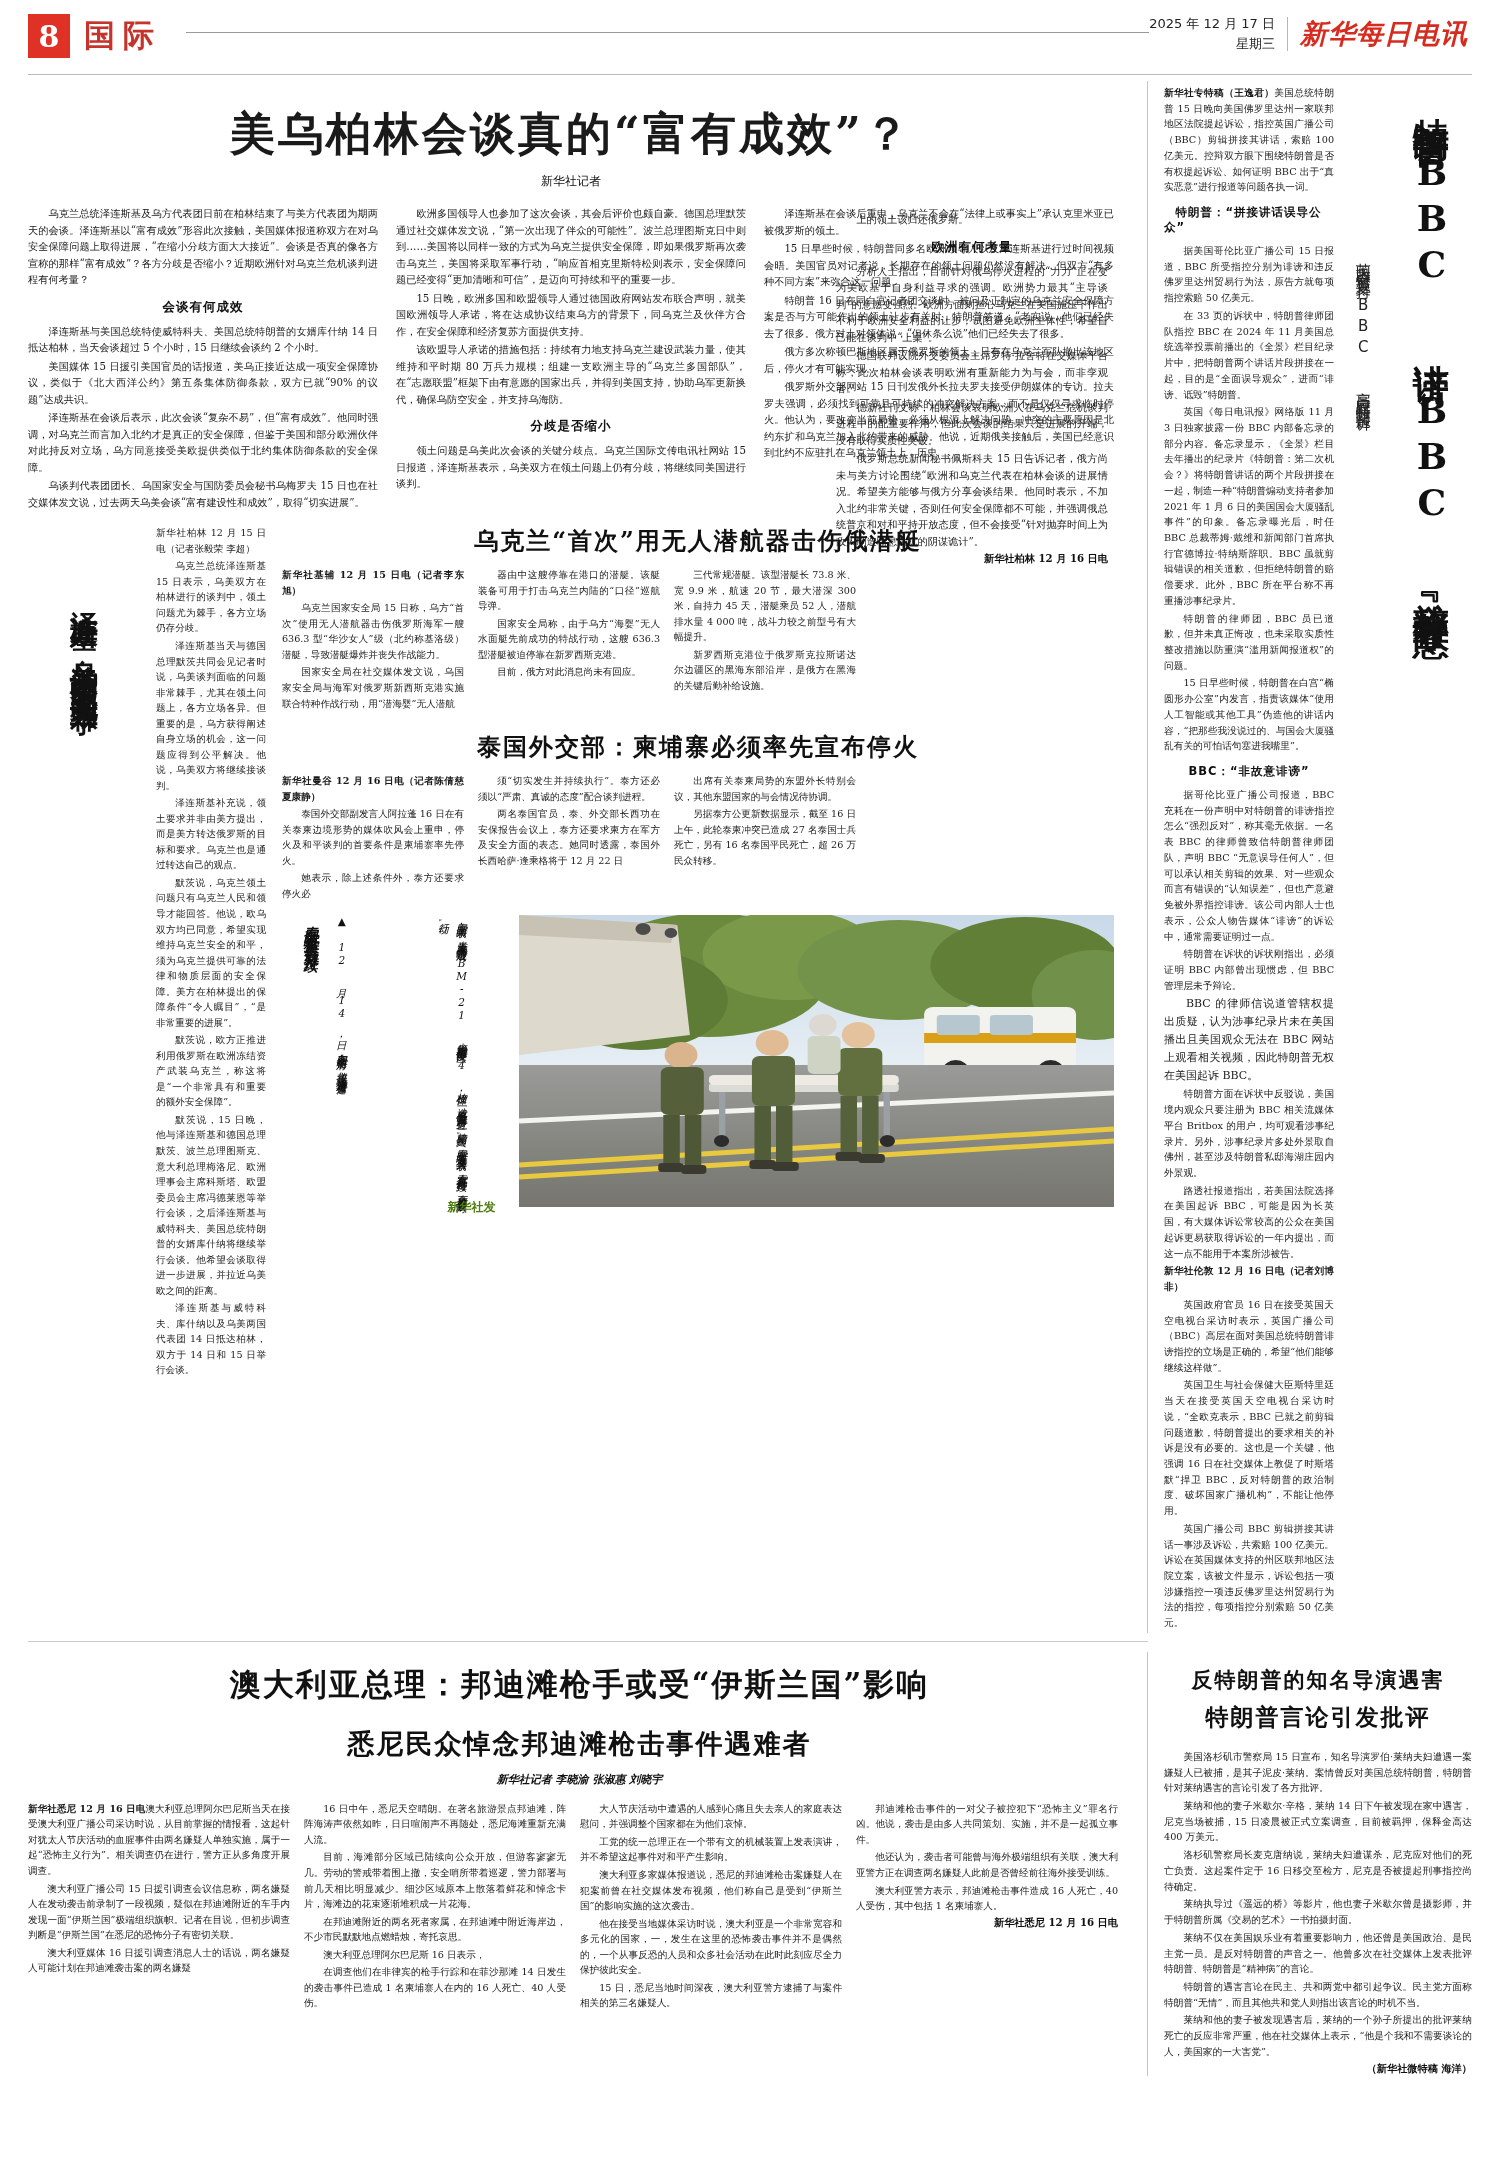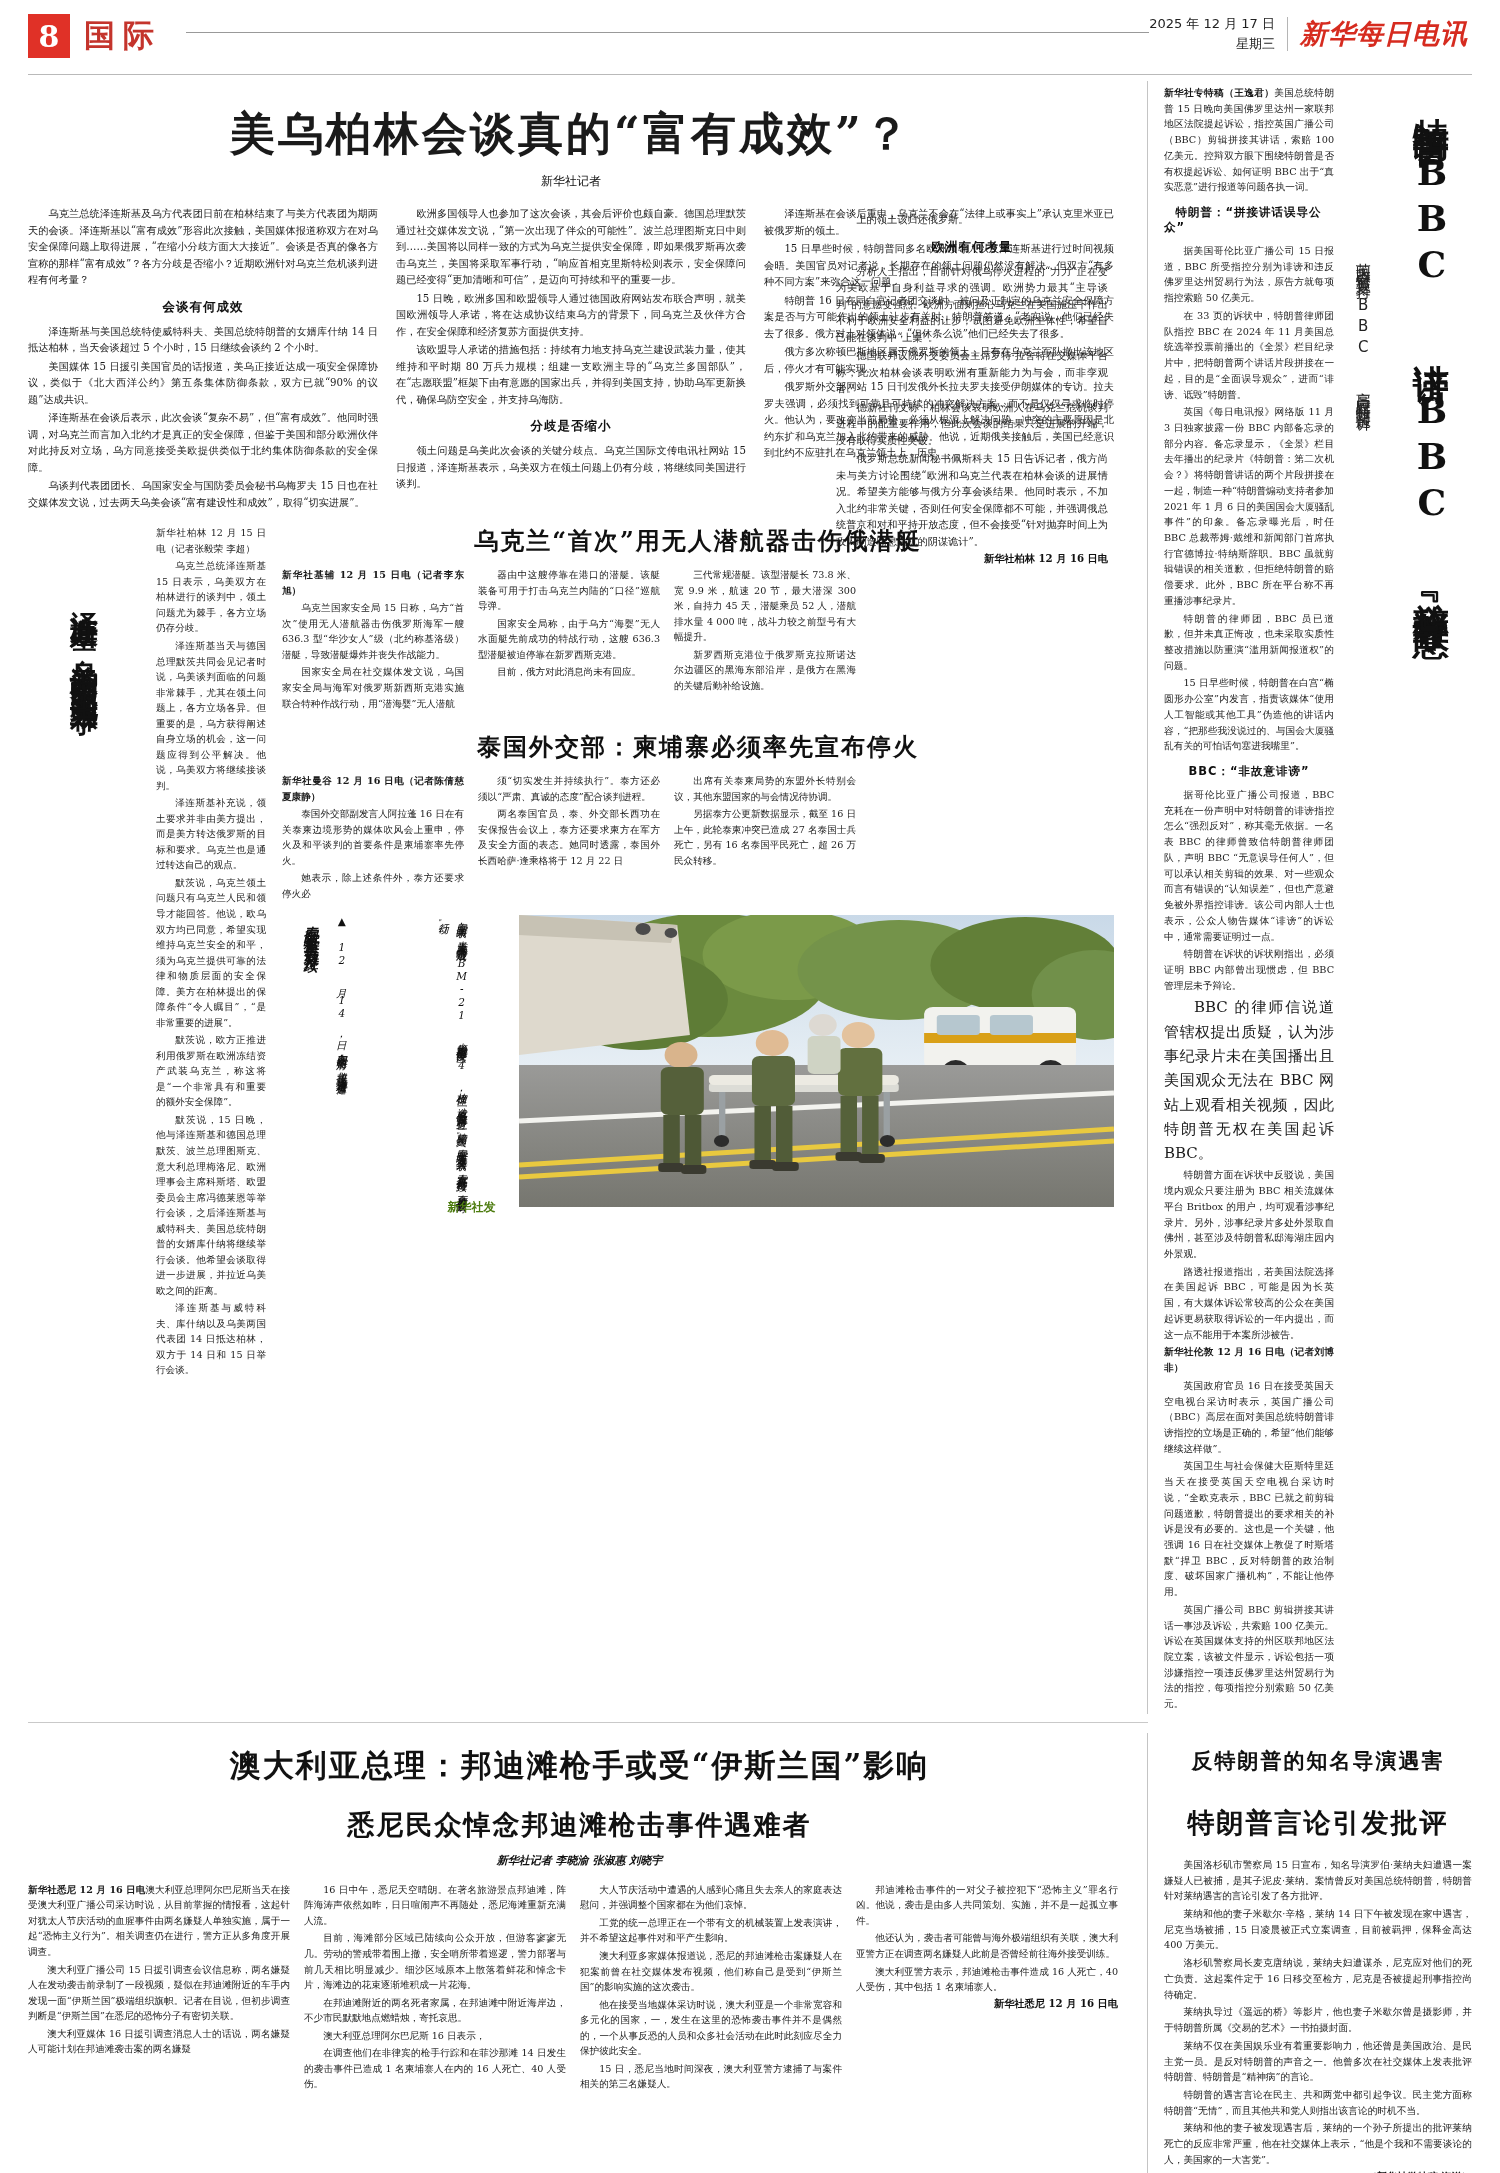--- a/index.html
+++ b/index.html
@@ -329,21 +329,21 @@
         </p>
         <div class="sub-h left" style="font-size:11.5px">特朗普：“拼接讲话误导公众”</div>
         <p class="body-txt" style="font-size:9.7px">据美国哥伦比亚广播公司 15 日报道，BBC 所受指控分别为诽谤和违反佛罗里达州贸易行为法，原告方就每项指控索赔 50 亿美元。</p>
         <p class="body-txt" style="font-size:9.7px">在 33 页的诉状中，特朗普律师团队指控 BBC 在 2024 年 11 月美国总统选举投票前播出的《全景》栏目纪录片中，把特朗普两个讲话片段拼接在一起，目的是“全面误导观众”，进而“诽谤、诋毁”特朗普。</p>
         <p class="body-txt" style="font-size:9.7px">英国《每日电讯报》网络版 11 月 3 日独家披露一份 BBC 内部备忘录的部分内容。备忘录显示，《全景》栏目去年播出的纪录片《特朗普：第二次机会？》将特朗普讲话的两个片段拼接在一起，制造一种“特朗普煽动支持者参加 2021 年 1 月 6 日的美国国会大厦骚乱事件”的印象。备忘录曝光后，时任 BBC 总裁蒂姆·戴维和新闻部门首席执行官德博拉·特纳斯辞职。BBC 虽就剪辑错误的相关道歉，但拒绝特朗普的赔偿要求。此外，BBC 所在平台称不再重播涉事纪录片。</p>
         <p class="body-txt" style="font-size:9.7px">特朗普的律师团，BBC 员已道歉，但并未真正悔改，也未采取实质性整改措施以防重演“滥用新闻报道权”的问题。</p>
         <p class="body-txt" style="font-size:9.7px">15 日早些时候，特朗普在白宫“椭圆形办公室”内发言，指责该媒体“使用人工智能或其他工具”伪造他的讲话内容，“把那些我没说过的、与国会大厦骚乱有关的可怕话句塞进我嘴里”。</p>
         <div class="sub-h" style="font-size:11.5px">BBC：“非故意诽谤”</div>
         <p class="body-txt" style="font-size:9.7px">据哥伦比亚广播公司报道，BBC 充耗在一份声明中对特朗普的诽谤指控怎么“强烈反对”，称其毫无依据。一名表 BBC 的律师曾致信特朗普律师团队，声明 BBC “无意误导任何人”，但可以承认相关剪辑的效果、对一些观众而言有错误的“认知误差”，但也产意避免被外界指控诽谤。该公司内部人士也表示，公众人物告媒体“诽谤”的诉讼中，通常需要证明过一点。</p>
         <p class="body-txt" style="font-size:9.7px">特朗普在诉状的诉状刚指出，必须证明 BBC 内部曾出现惯虑，但 BBC 管理层未予辩论。</p>
-        <p class="body-txt" style="font-size:15px">BBC 的律师信说道管辖权提出质疑，认为涉事纪录片未在美国播出且美国观众无法在 BBC 网站上观看相关视频，因此特朗普无权在美国起诉 BBC。</p>
+        <p class="body-txt" style="font-size:11px">BBC 的律师信说道管辖权提出质疑，认为涉事纪录片未在美国播出且美国观众无法在 BBC 网站上观看相关视频，因此特朗普无权在美国起诉 BBC。</p>
         <p class="body-txt" style="font-size:9.7px">特朗普方面在诉状中反驳说，美国境内观众只要注册为 BBC 相关流媒体平台 Britbox 的用户，均可观看涉事纪录片。另外，涉事纪录片多处外景取自佛州，甚至涉及特朗普私邸海湖庄园内外景观。</p>
         <p class="body-txt" style="font-size:9.7px">路透社报道指出，若美国法院选择在美国起诉 BBC，可能是因为长英国，有大媒体诉讼常较高的公众在美国起诉更易获取得诉讼的一年内提出，而这一点不能用于本案所涉被告。</p>
         <p class="body-txt noind" style="font-size:9.7px"><span class="lead-src">新华社伦敦 12 月 16 日电（记者刘博非）</span></p>
         <p class="body-txt" style="font-size:9.7px">英国政府官员 16 日在接受英国天空电视台采访时表示，英国广播公司（BBC）高层在面对美国总统特朗普诽谤指控的立场是正确的，希望“他们能够继续这样做”。</p>
         <p class="body-txt" style="font-size:9.7px">英国卫生与社会保健大臣斯特里廷当天在接受英国天空电视台采访时说，“全欧克表示，BBC 已就之前剪辑问题道歉，特朗普提出的要求相关的补诉是没有必要的。这也是一个关键，他强调 16 日在社交媒体上教促了时斯塔默“捍卫 BBC，反对特朗普的政治制度、破坏国家广播机构”，不能让他停用。</p>
         <p class="body-txt" style="font-size:9.7px">英国广播公司 BBC 剪辑拼接其讲话一事涉及诉讼，共索赔 100 亿美元。诉讼在英国媒体支持的州区联邦地区法院立案，该被文件显示，诉讼包括一项涉嫌指控一项违反佛罗里达州贸易行为法的指控，每项指控分别索赔 50 亿美元。</p>
       </div>
 
       <div style="width:60px; display:flex; justify-content:center; padding-top:170px;">
         <div class="vsub" style="height:520px;">英国政府官员支持 BBC 高层应对特朗普起诉</div>
@@ -388,21 +388,21 @@
           <p class="body-txt" style="font-size:9.6px">邦迪滩枪击事件的一对父子被控犯下“恐怖主义”罪名行凶。他说，袭击是由多人共同策划、实施，并不是一起孤立事件。</p>
           <p class="body-txt" style="font-size:9.6px">他还认为，袭击者可能曾与海外极端组织有关联，澳大利亚警方正在调查两名嫌疑人此前是否曾经前往海外接受训练。</p>
           <p class="body-txt" style="font-size:9.6px">澳大利亚警方表示，邦迪滩枪击事件造成 16 人死亡，40 人受伤，其中包括 1 名柬埔寨人。</p>
           <div class="sig">新华社悉尼 12 月 16 日电</div>
         </div>
       </div>
     </div>
 
     <div class="bottom-right">
       <div class="hl-3" style="font-size:21px; margin-top:14px;">反特朗普的知名导演遇害</div>
-      <div class="hl-3" style="font-size:27px; margin-top:30px;">特朗普言论引发批评</div>
+      <div class="hl-3" style="font-size:23px; margin-top:8px;">特朗普言论引发批评</div>
       <div style="margin-top:16px;">
         <p class="body-txt" style="font-size:9.7px">美国洛杉矶市警察局 15 日宣布，知名导演罗伯·莱纳夫妇遭遇一案嫌疑人已被捕，是其子泥皮·莱纳。案情曾反对美国总统特朗普，特朗普针对莱纳遇害的言论引发了各方批评。</p>
         <p class="body-txt" style="font-size:9.7px">莱纳和他的妻子米歇尔·辛格，莱纳 14 日下午被发现在家中遇害，尼克当场被捕，15 日凌晨被正式立案调查，目前被羁押，保释金高达 400 万美元。</p>
         <p class="body-txt" style="font-size:9.7px">洛杉矶警察局长麦克唐纳说，莱纳夫妇遭谋杀，尼克应对他们的死亡负责。这起案件定于 16 日移交至检方，尼克是否被提起刑事指控尚待确定。</p>
         <p class="body-txt" style="font-size:9.7px">莱纳执导过《遥远的桥》等影片，他也妻子米歇尔曾是摄影师，并于特朗普所属《交易的艺术》一书拍摄封面。</p>
         <p class="body-txt" style="font-size:9.7px">莱纳不仅在美国娱乐业有着重要影响力，他还曾是美国政治、是民主党一员。是反对特朗普的声音之一。他曾多次在社交媒体上发表批评特朗普、特朗普是“精神病”的言论。</p>
         <p class="body-txt" style="font-size:9.7px">特朗普的遇害言论在民主、共和两党中都引起争议。民主党方面称特朗普“无情”，而且其他共和党人则指出该言论的时机不当。</p>
         <p class="body-txt" style="font-size:9.7px">莱纳和他的妻子被发现遇害后，莱纳的一个孙子所提出的批评莱纳死亡的反应非常严重，他在社交媒体上表示，“他是个我和不需要谈论的人，美国家的一大害党”。</p>
         <div class="sig">（新华社微特稿  海洋）</div>
       </div>

